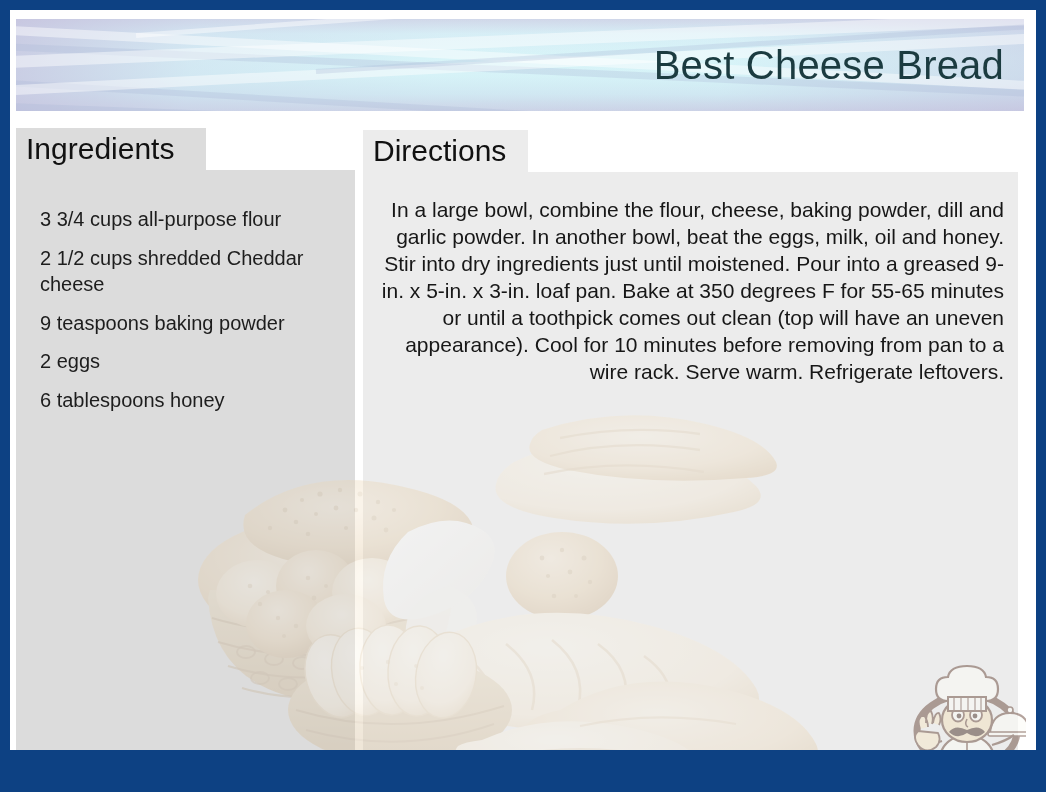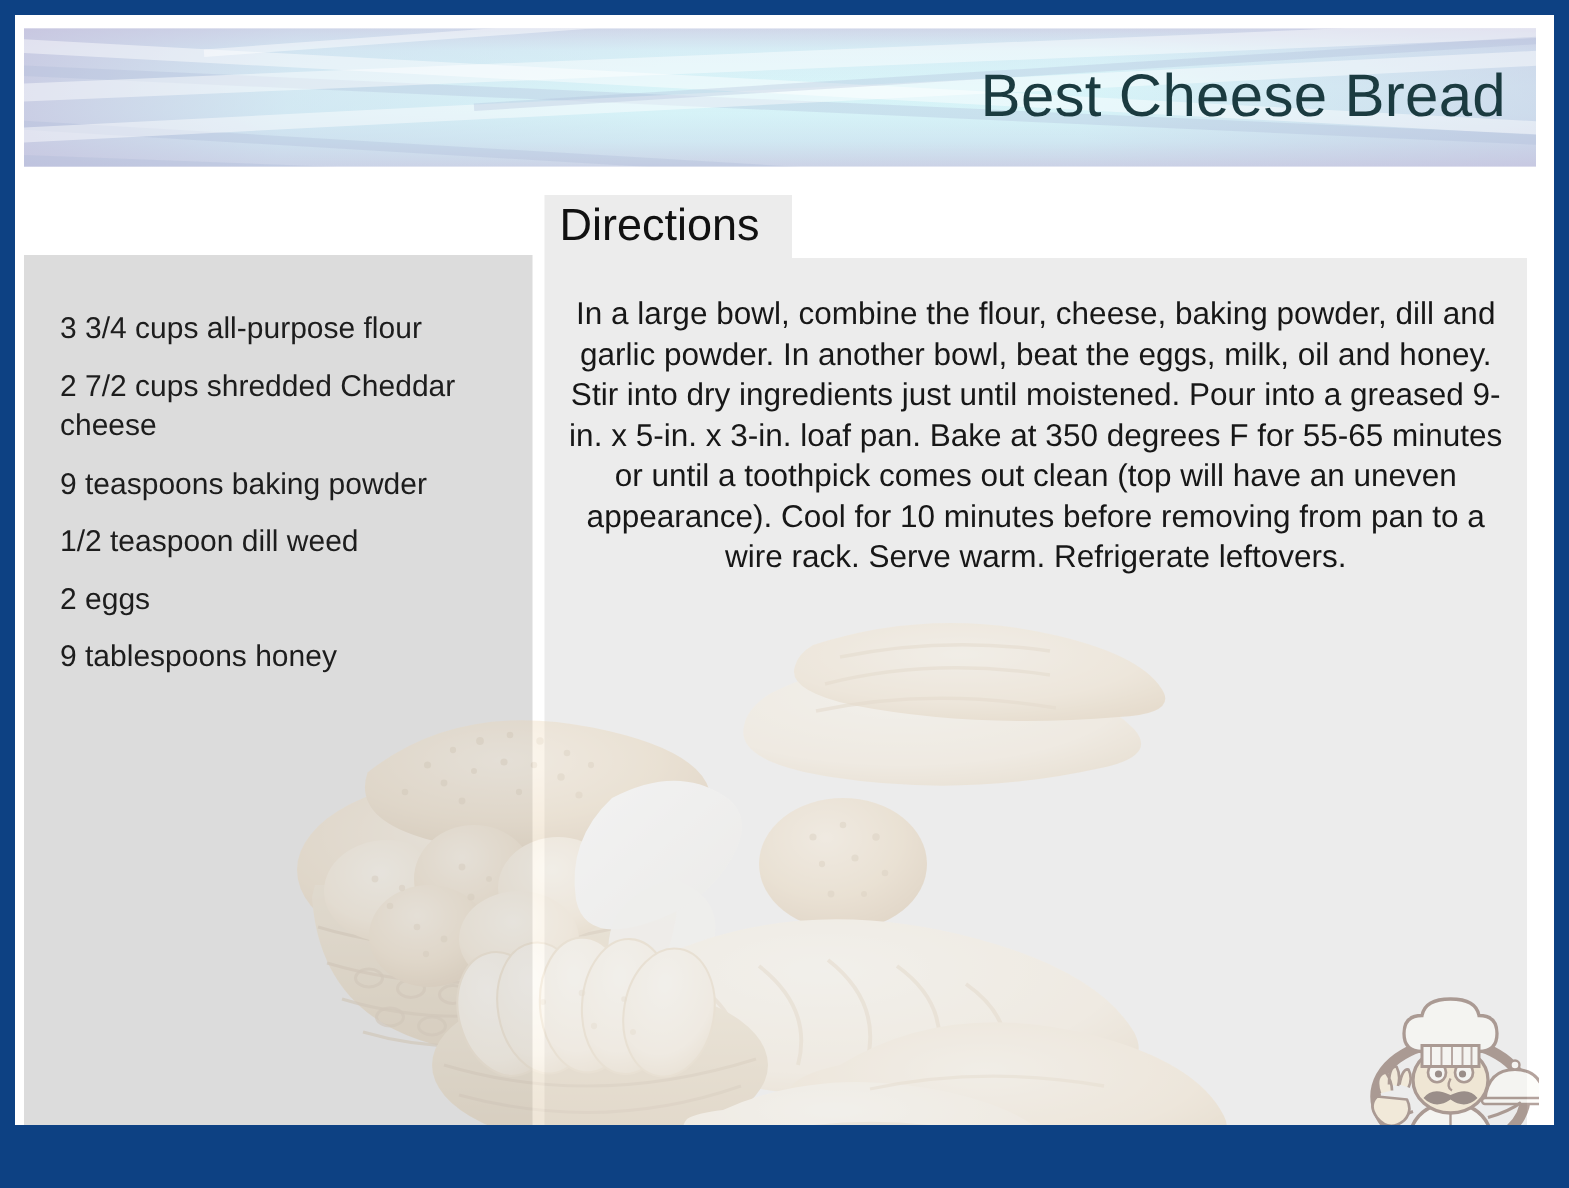--- a/index.html
+++ b/index.html
@@ -113,21 +113,21 @@
     line-height: 26.5px;
     color: #1d1d1d;
   }
   #ingredient-list li { margin: 12px; padding: 0; }
 
   #directions-text {
     margin: 0;
     font-size: 21px;
     line-height: 27px;
     color: #171717;
-    text-align: center;
+    text-align: right;
   }
 
   
   #bread-photo {
     position: absolute;
     left: 140px;
     top: 400px;
     width: 690px;
     height: 372px;
     pointer-events: none;
@@ -157,30 +157,30 @@
       <div class="ribbon" style="left:-80px; top:40px; width:1200px; height:12px; transform:rotate(-2.4deg);"></div>
       <div class="ribbon dark" style="left:-60px; top:58px; width:1200px; height:6px; transform:rotate(3.4deg);"></div>
       <div class="ribbon" style="left:-80px; top:70px; width:1200px; height:10px; transform:rotate(-2.9deg);"></div>
       <div class="ribbon dark" style="left:-60px; top:82px; width:1200px; height:8px; transform:rotate(2.2deg);"></div>
       <div class="ribbon" style="left:120px; top:14px; width:900px; height:5px; transform:rotate(-4.2deg);"></div>
       <div class="ribbon dark" style="left:300px; top:50px; width:800px; height:5px; transform:rotate(-3.6deg);"></div>
 
       <div id="banner-title">Best Cheese Bread</div>
     </div>
 
+    <div class="tab" id="tab-ingredients">Ingredients</div>
     <div class="tab" id="tab-directions">Directions</div>
 
     <div class="panel" id="panel-ingredients">
       <ul id="ingredient-list">
         <li>3 3/4 cups all-purpose flour</li>
-        <li>2 7/2 cups shredded Cheddar cheese</li>
+        <li>2 1/2 cups shredded Cheddar cheese</li>
         <li>9 teaspoons baking powder</li>
-        <li>1/2 teaspoon dill weed</li>
         <li>2 eggs</li>
-        <li>9 tablespoons honey</li>
+        <li>6 tablespoons honey</li>
       </ul>
     </div>
 
     <div class="panel" id="panel-directions">
       <p id="directions-text">In a large bowl, combine the flour, cheese, baking powder, dill and garlic powder. In another bowl, beat the eggs, milk, oil and honey. Stir into dry ingredients just until moistened. Pour into a greased 9-in. x 5-in. x 3-in. loaf pan. Bake at 350 degrees F for 55-65 minutes or until a toothpick comes out clean (top will have an uneven appearance). Cool for 10 minutes before removing from pan to a wire rack. Serve warm. Refrigerate leftovers.</p>
     </div>
 
     <svg id="bread-photo" viewBox="0 0 690 372" preserveAspectRatio="none">
       <defs>
         <radialGradient id="crustA" cx="40%" cy="30%" r="75%">

